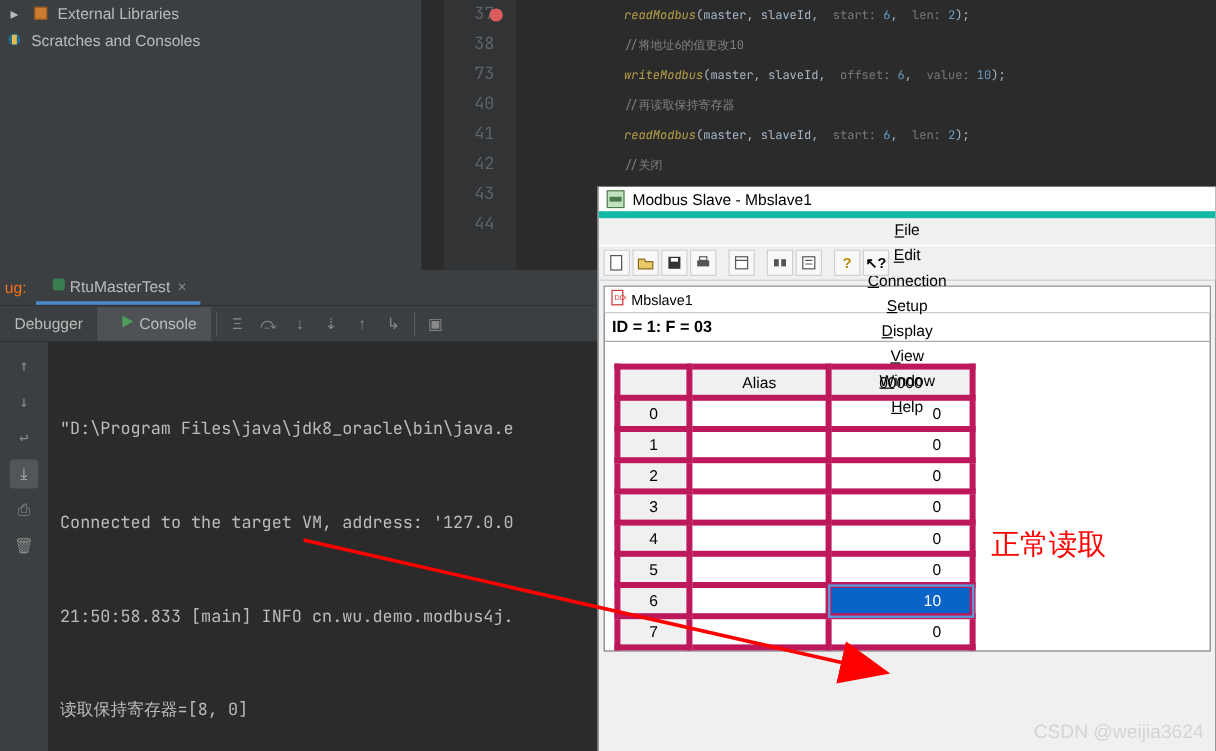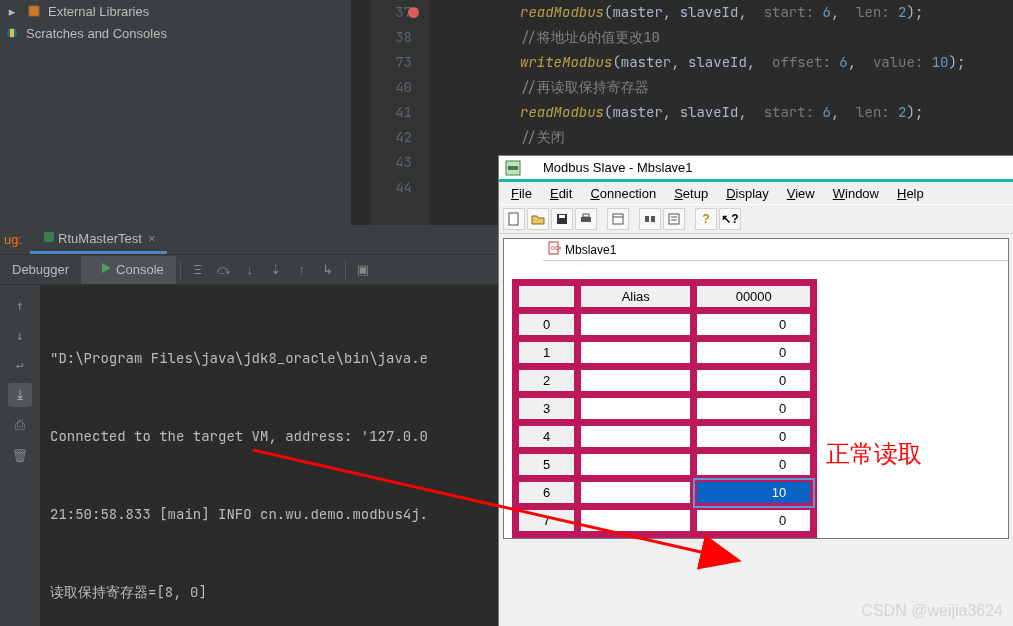--- a/index.html
+++ b/index.html
@@ -59,21 +59,21 @@
   position: absolute;
   left: 38px;
   top: 7px;
   width: 11px; height: 11px;
   background: #db5c5c;
   border-radius: 50%;
 }
 .code-area {
   flex: 1;
   font-family: "JetBrains Mono", "Consolas", monospace;
-  font-size: 14px;
+  font-size: 10px;
   line-height: 25px;
   padding-left: 90px;
 }
 .code-line { height: 25px; white-space: pre; font-style: italic; }
 .call { color: #b8a049; }
 .ident { color: #a9b7c6; font-style: normal;}
 .hint { color: #787878; font-style: normal;}
 .num { color: #6897bb; font-style: normal;}
 .comment { color: #808080; font-style: normal;}
 .punc { color: #a9b7c6; font-style: normal;}
@@ -183,33 +183,34 @@
   font-size: 12px;
   color: #000;
   z-index: 10;
 }
 .win-title {
   height: 26px;
   background: #fff;
   display: flex;
   align-items: center;
   padding: 0 6px;
-  gap: 22px;
+  gap: 6px;
   font-size: 13px;
-  border-bottom: 3px solid #14b8a6;
+  border-bottom: 6px solid #14b8a6;
 }
 .win-title .title-icon { width:16px; height:16px; display:inline-flex; }
 .menubar {
   height: 22px;
   background: #f0f0f0;
   display: flex;
   align-items: center;
   padding: 0 4px;
   gap: 2px;
   font-size: 13px;
+  flex-direction: column;
 }
 .menubar span { padding: 2px 8px; }
 .menubar span u { text-decoration: underline; }
 .win-toolbar {
   height: 30px;
   background: #f0f0f0;
   border-top: 1px solid #fff;
   border-bottom: 1px solid #d0d0d0;
   display: flex;
   align-items: center;
@@ -231,36 +232,35 @@
 }
 .subwin-title {
   height: 22px;
   background: #fff;
   border-bottom: 1px solid #ccc;
   display: flex;
   align-items: center;
   padding: 0 4px;
   gap: 4px;
   font-size: 12px;
-  margin-left: 39px;
 }
 .id-line {
   padding: 4px 6px;
   font-weight: bold;
   font-size: 13.5px;
   font-family: Arial, sans-serif;
   border-bottom: 1px solid #aaa;
 }
 table.reg {
   border-collapse: collapse;
   margin: 18px 0 0 8px;
   font-size: 13px;
 }
 table.reg th, table.reg td {
-  border: 7px solid #be185d;
+  border: 5px solid #be185d;
   padding: 3px 24px;
   text-align: right;
   height: 24px;
   background: #fff;
 }
 table.reg th {
   background: #f0f0f0;
   font-weight: normal;
   text-align: center;
 }
@@ -487,20 +487,21 @@
   <div class="subwin">
     <div class="subwin-title">
       <span>
         <svg width="14" height="14">
             <rect x="2" y="1" width="9" height="12" fill="#fff" stroke="#c33"></rect>
             <text x="4" y="9" font-size="6" fill="#c33">DOC</text>
           </svg>
       </span>
       <span>Mbslave1</span>
     </div>
+    <div class="id-line">ID = 1: F = 03</div>
     <table class="reg">
       <tbody>
           <tr>
         <th></th>
         <th>Alias</th>
         <th>00000</th>
       </tr>
       <tr>
             <td class="rownum">0</td>
             <td class="alias"></td>

